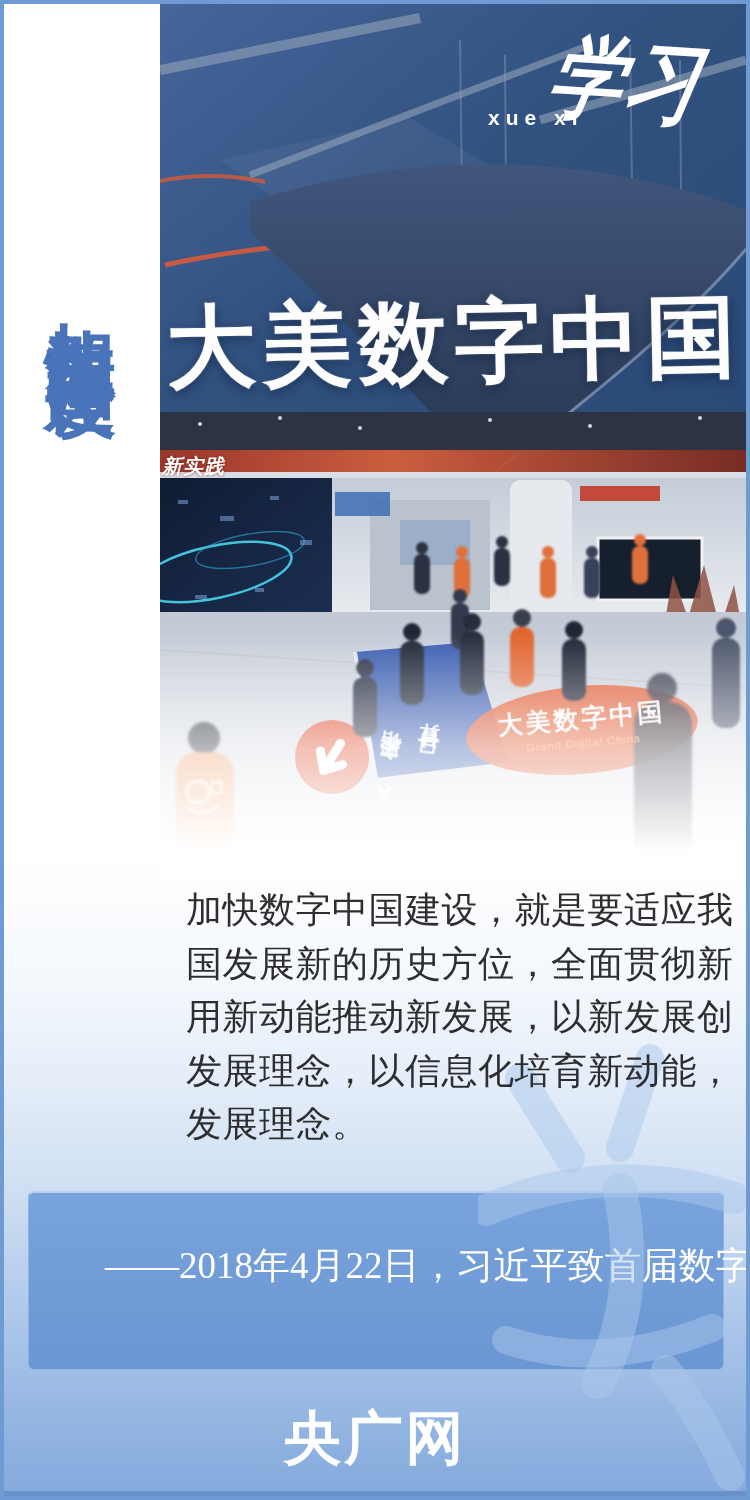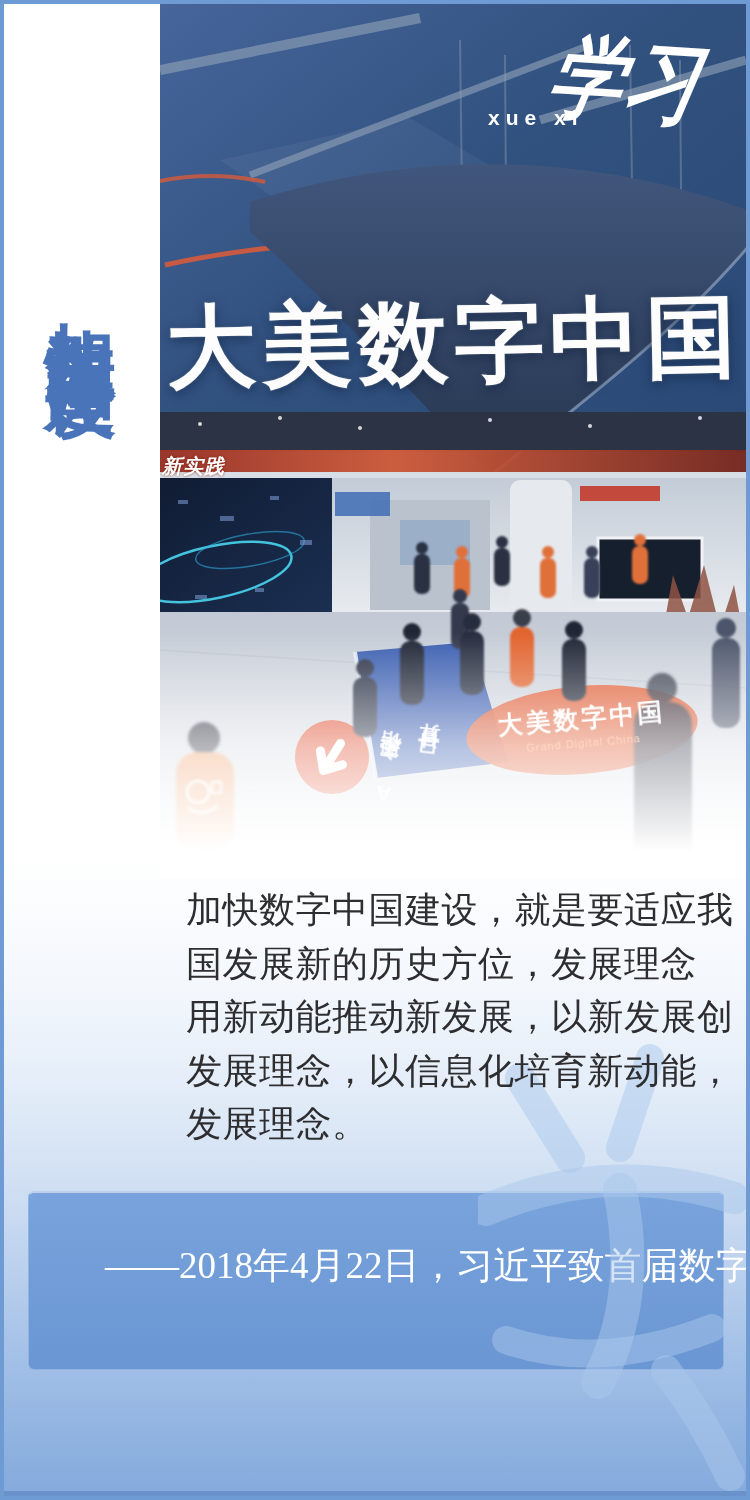--- a/index.html
+++ b/index.html
@@ -276,21 +276,21 @@
     <div class="floor-circle-label">
       <div class="cn">大美数字中国</div>
       <div class="en">Grand Digital China</div>
     </div>
   </div>
 
   <div class="v-title">加快数字中国建设</div>
 
   <div class="quote">
     <div>加快数字中国建设，就是要适应我</div>
-    <div>国发展新的历史方位，发展理念</div>
+    <div>国发展新的历史方位，全面贯彻新</div>
     <div>用新动能推动新发展，以新发展创</div>
     <div>发展理念，以信息化培育新动能，</div>
     <div>发展理念。</div>
   </div>
 
   <div class="attr-box">
     <div class="attr-text">
       <div>——2018年4月22日，习近平致首届数字中国</div>
     </div>
   </div>
@@ -299,16 +299,17 @@
     <g fill="none" stroke="#aac7ec" stroke-opacity="0.5" stroke-linecap="round">
       <path d="M 42 38 L 92 118" stroke-width="30"></path>
       <path d="M 172 18 L 142 108" stroke-width="28"></path>
       <path d="M 8 170 Q 130 118 256 158" stroke-width="32"></path>
       <path d="M 142 150 Q 164 258 120 342" stroke-width="34"></path>
       <path d="M 28 300 Q 122 332 234 288" stroke-width="28"></path>
       <path d="M 188 330 Q 226 380 252 436" stroke-width="30"></path>
     </g>
   </svg>
 
+  <div class="footer-logo">央广网</div>
 
   <div class="bottom-strip"></div>
   <div class="frame"></div>
 </div>
 
 </body></html>

